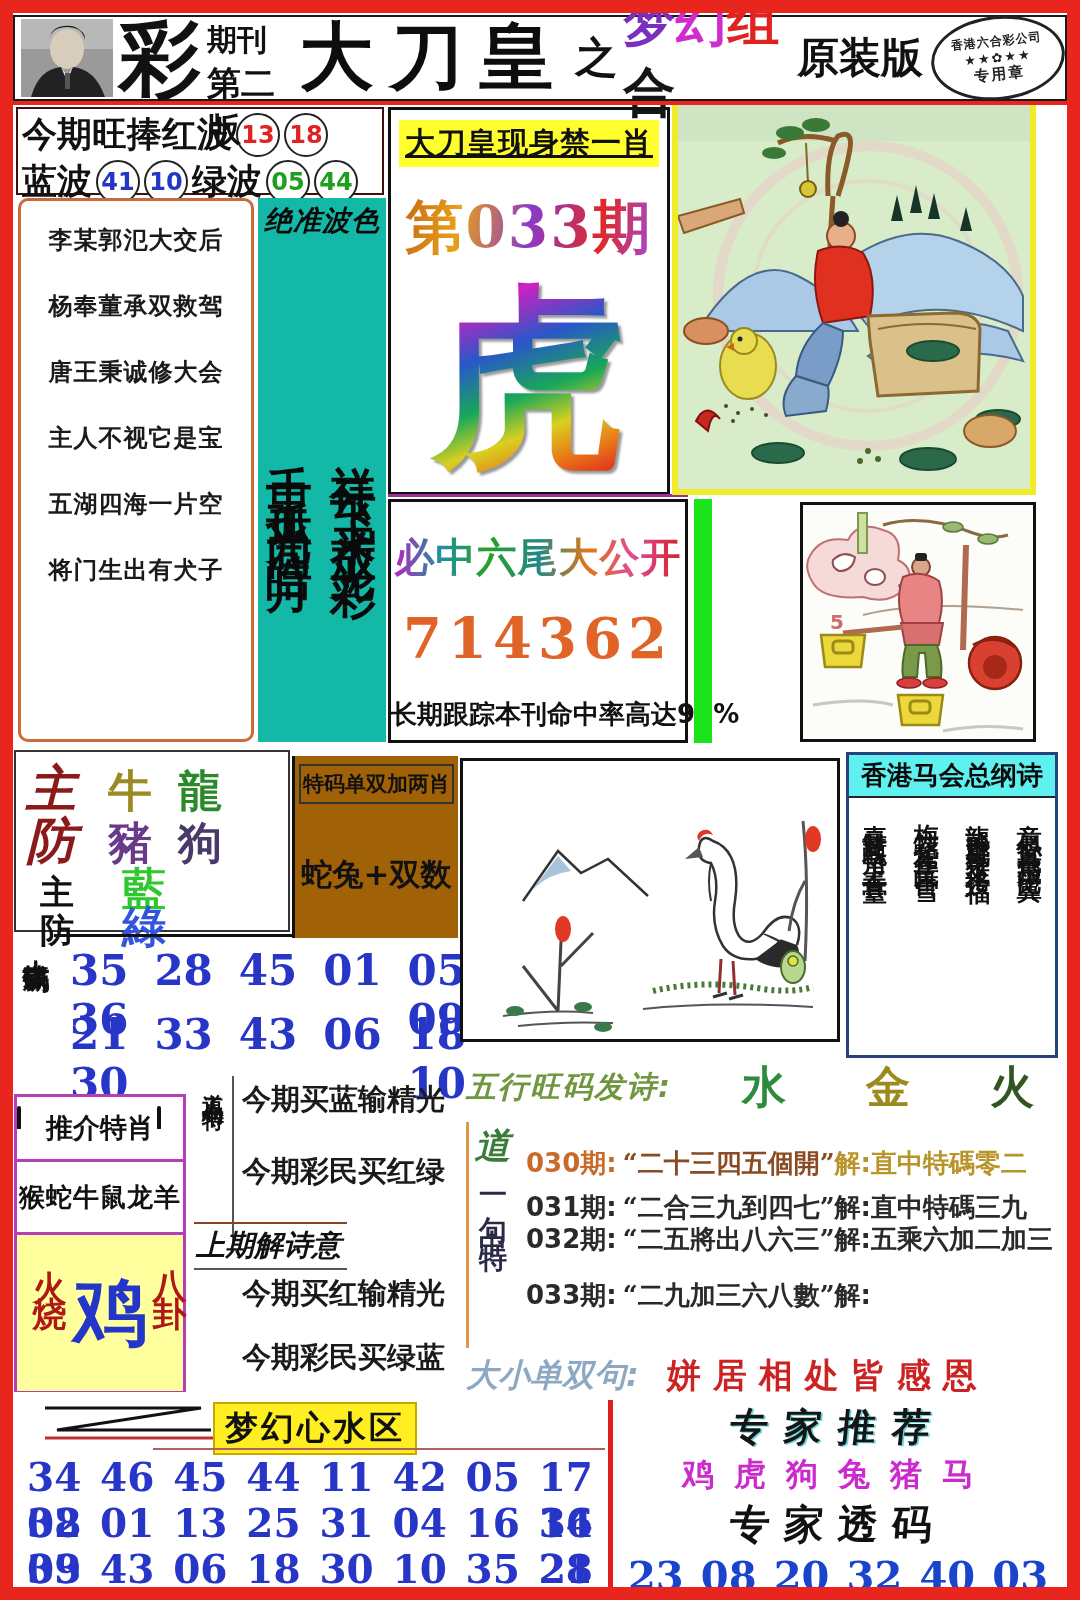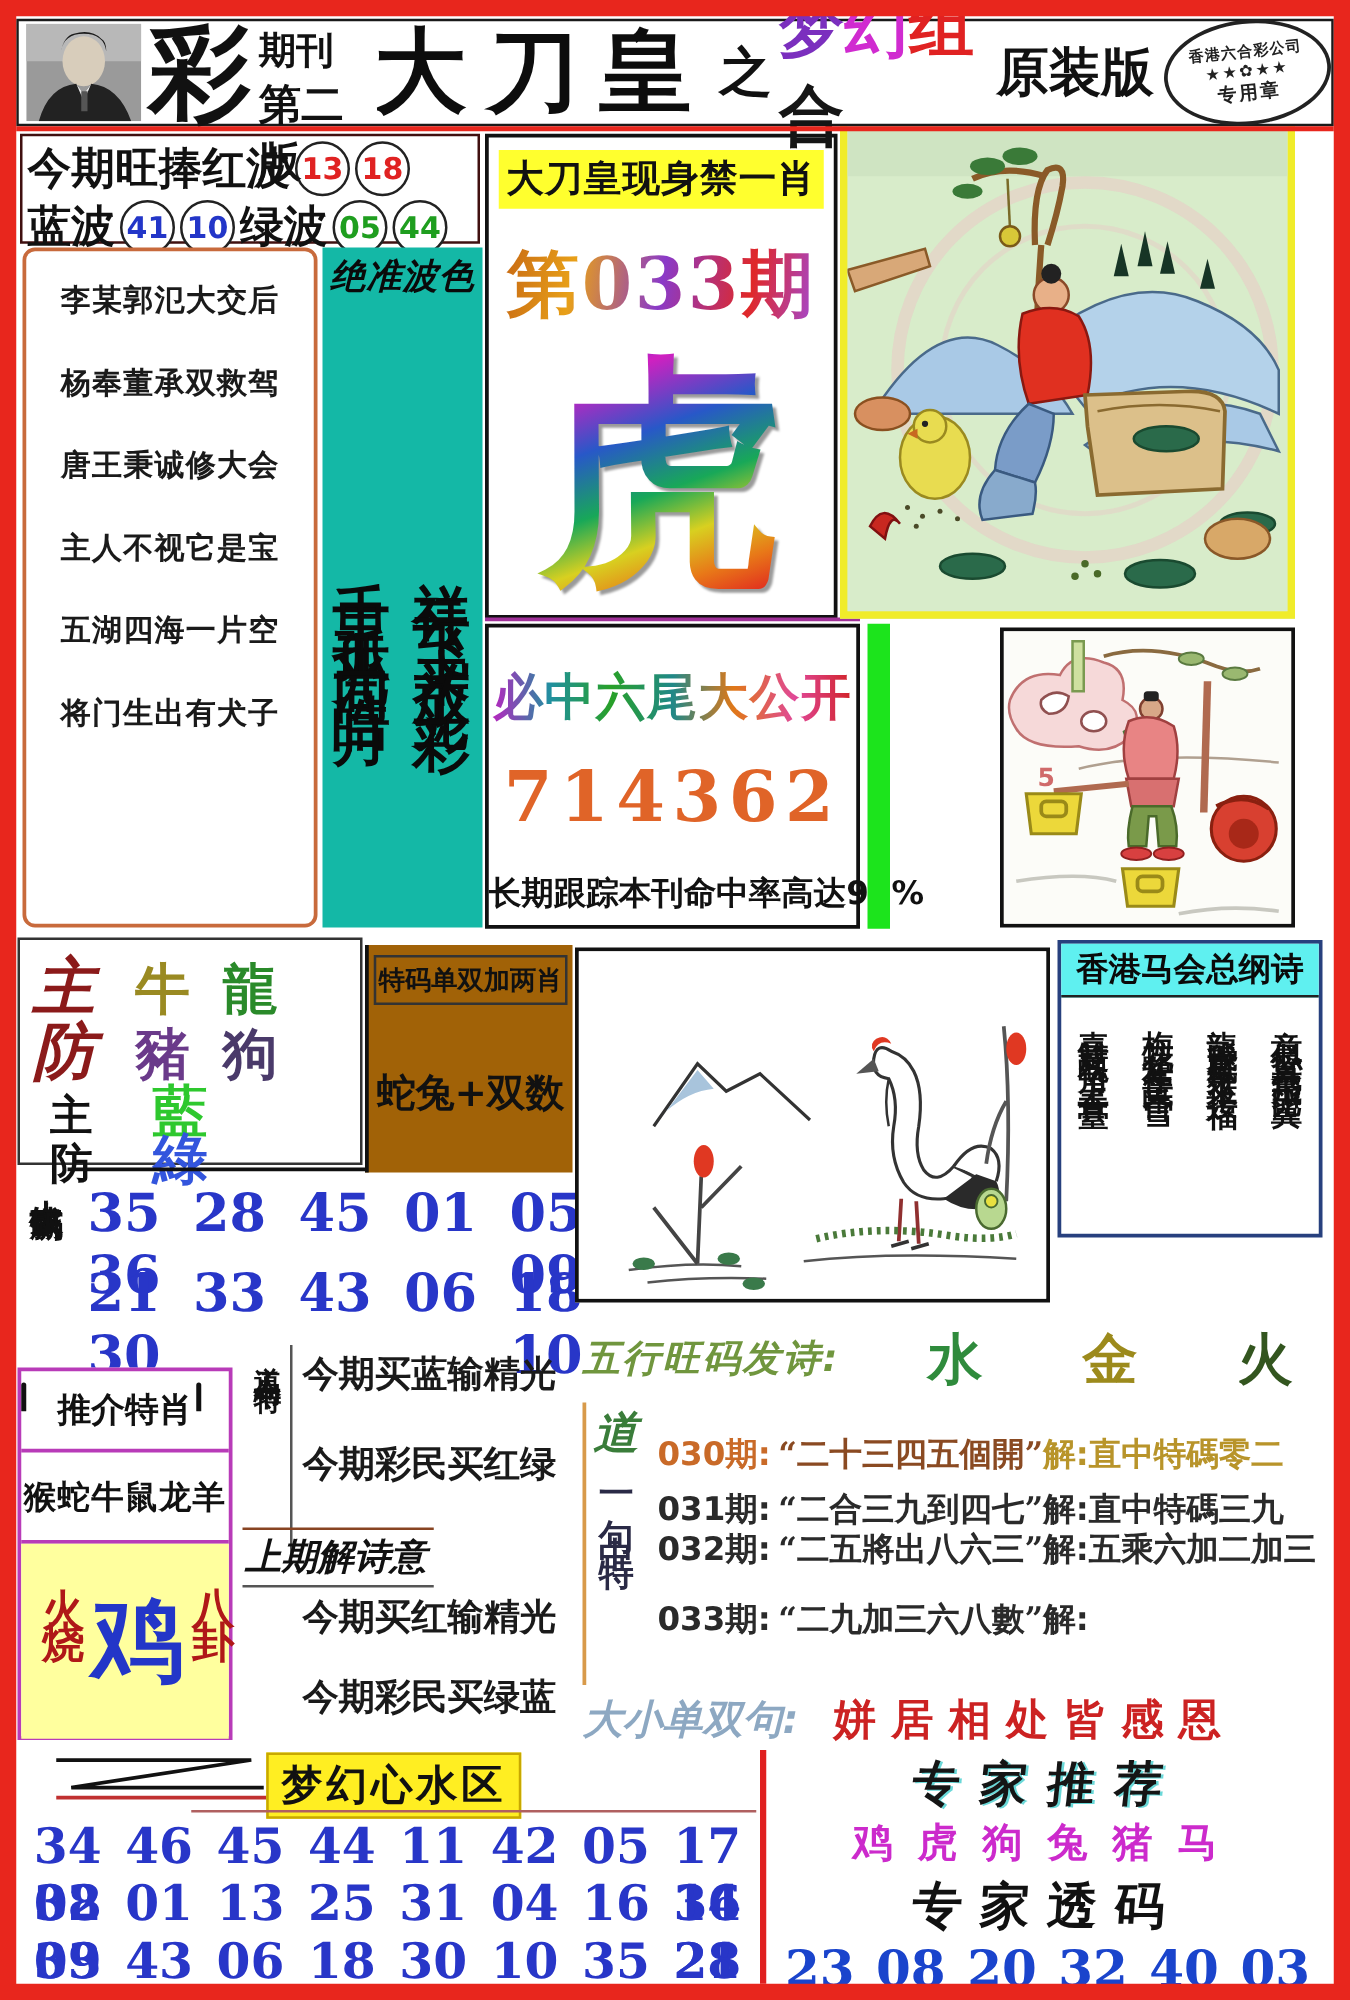--- a/index.html
+++ b/index.html
@@ -48,21 +48,21 @@
   #bosebox{left:258px;top:198px;width:128px;height:544px;background:#14b8a6;box-sizing:border-box;
            text-align:center;overflow:hidden;}
   #bosebox .bhead{font-size:28px;font-weight:bold;color:#0a0a0a;font-style:italic;margin-top:4px;letter-spacing:1px;white-space:nowrap;}
   #bosecols{display:flex;justify-content:space-around;height:490px;margin-top:6px;}
   #bosecols .vtext{font-size:46px;font-weight:bold;color:#0a0a0a;letter-spacing:18px;}
 
   
   #hubox{left:388px;top:107px;width:282px;height:388px;border:3px solid #111;box-sizing:border-box;background:#fff;
          text-align:center;}
   #hubox .banner{display:inline-block;margin-top:10px;background:#ffff2e;color:#111;font-size:30px;font-weight:bold;
-                 padding:3px 6px;letter-spacing:1px;white-space:nowrap;}
+                 padding:3px 6px;letter-spacing:1px;white-space:nowrap;text-decoration:underline;}
   .grad-issue{font-size:58px;font-weight:bold;margin-top:22px;
       background:linear-gradient(100deg,#c86a14 5%,#e8a018 25%,#8a3ac8 50%,#e02828 75%,#a04ad8 95%);
       -webkit-background-clip:text;background-clip:text;color:transparent;letter-spacing:2px;}
   .grad-zo{font-size:195px;font-weight:bold;line-height:210px;margin-top:6px;
       background:linear-gradient(160deg,#2838e0 5%,#d020c0 20%,#2858c8 38%,#18a858 55%,#d8d020 68%,#e87818 80%,#e02020 92%);
       -webkit-background-clip:text;background-clip:text;color:transparent;
       filter:drop-shadow(3px 3px 1px #9a9a9a);}
 
   
   #liuline{left:388px;top:494px;width:300px;height:3px;background:#a03098;}
@@ -107,21 +107,21 @@
              background:#a16207;text-align:center;}
   #danshuang .dhead{display:inline-block;margin-top:8px;border:2px solid #333;padding:4px 2px;font-size:21px;
                     font-weight:bold;color:#111;white-space:nowrap;}
   #danshuang .dval{font-size:31px;font-weight:bold;color:#111;margin-top:50px;white-space:nowrap;}
 
   
   #cranebox{left:460px;top:758px;width:380px;height:284px;border:3px solid #111;box-sizing:border-box;background:#fff;}
   #cranebox svg{display:block;width:100%;height:100%;}
 
   
-  #zonggang{left:846px;top:752px;width:212px;height:238px;border:3px solid #27407e;box-sizing:border-box;background:#fff;}
+  #zonggang{left:846px;top:752px;width:212px;height:306px;border:3px solid #27407e;box-sizing:border-box;background:#fff;}
   #zonggang .zghead{background:#5ff0f0;text-align:center;font-size:26px;font-weight:bold;color:#0a0a0a;
                     padding:3px 0;border-bottom:2px solid #222;white-space:nowrap;}
   #zgcols{display:flex;justify-content:space-around;height:252px;padding-top:6px;}
   #zgcols .vtext{font-size:25px;font-weight:bold;color:#111;letter-spacing:9px;
                  font-family:"DejaVu Serif","Liberation Serif",serif;}
 
   
   #texiao{left:14px;top:1094px;width:172px;height:298px;border:3px solid #b83bb8;box-sizing:border-box;background:#fff;}
   #tx-head{display:flex;align-items:center;justify-content:center;gap:3px;height:62px;border-bottom:3px solid #b83bb8;}
   #tx-head .txt{font-size:27px;font-weight:bold;color:#111;white-space:nowrap;}

